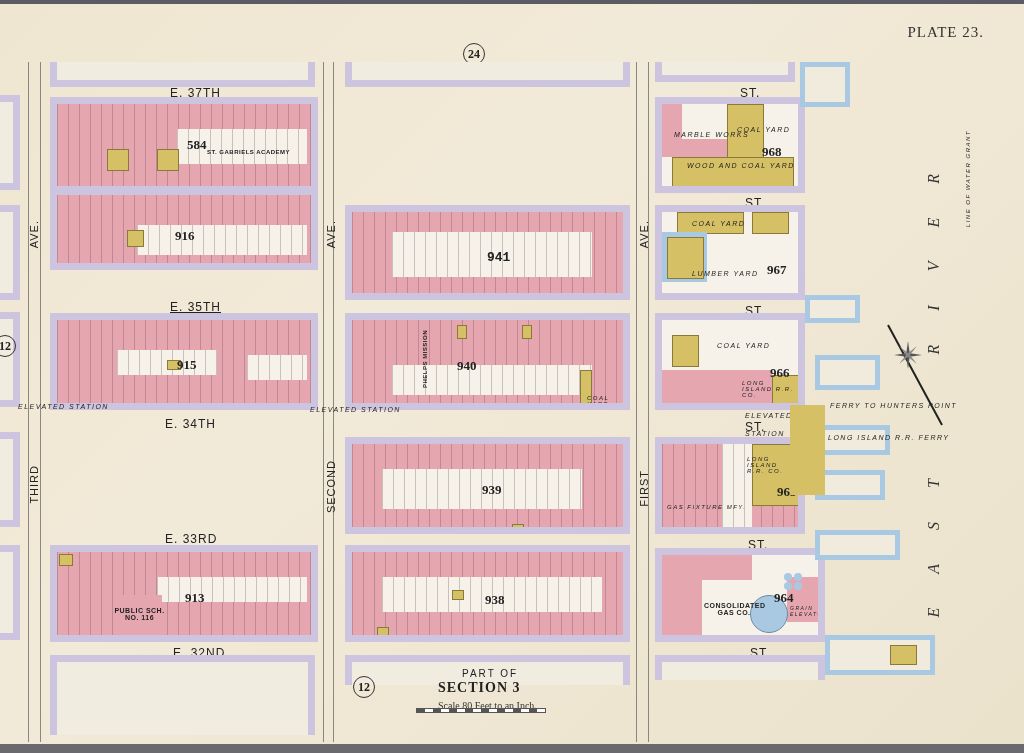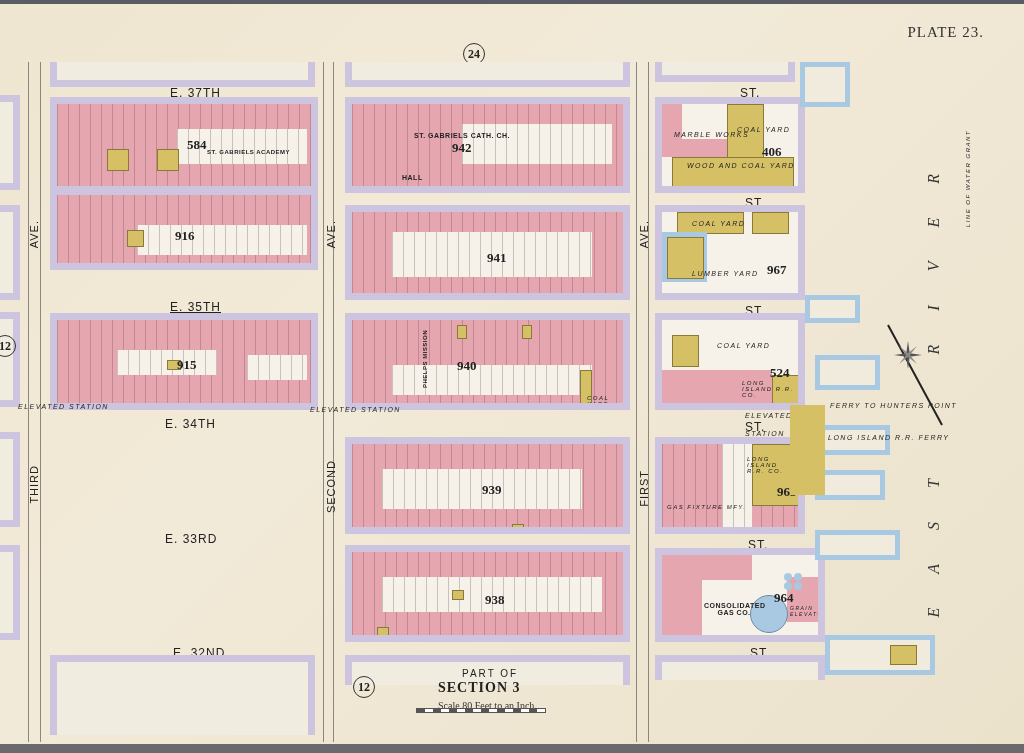--- a/index.html
+++ b/index.html
@@ -85,49 +85,42 @@
   <div class="stname" style="left:750px;top:646px;">ST.</div>
 
   <div class="abs block" style="left:50px;top:97px;width:268px;height:96px;">
     <div class="block-inner"></div>
     <div class="white-core" style="left:120px;top:25px;width:130px;height:35px;"></div>
     <div class="yellow" style="left:50px;top:45px;width:20px;height:20px;"></div>
     <div class="yellow" style="left:100px;top:45px;width:20px;height:20px;"></div>
     <div class="block-num" style="left:130px;top:33px;">584</div>
     <div class="label" style="left:150px;top:45px;font-size:6px;">ST. GABRIELS ACADEMY</div>
   </div>
-  <div class="abs block" style="left:345px;top:97px;width:285px;height:96px;">
-    <div class="block-inner"></div>
-    <div class="white-core" style="left:110px;top:20px;width:150px;height:40px;"></div>
-    <div class="block-num" style="left:100px;top:36px;">942</div>
-    <div class="label" style="left:62px;top:28px;">ST. GABRIELS CATH. CH.</div>
-    <div class="label" style="left:50px;top:70px;">HALL</div>
-  </div>
   <div class="abs block" style="left:655px;top:97px;width:150px;height:96px;">
     <div class="abs" style="inset:0;background:#f6f2ea;"></div>
     <div class="abs" style="left:0;top:0;width:20px;height:50px;background:#e5a6b0;"></div>
     <div class="abs" style="left:0;top:35px;width:65px;height:18px;background:#e5a6b0;"></div>
     <div class="yellow" style="left:65px;top:0;width:35px;height:82px;"></div>
     <div class="yellow" style="left:10px;top:53px;width:120px;height:29px;"></div>
-    <div class="block-num" style="left:100px;top:40px;">406</div>
+    <div class="block-num" style="left:100px;top:40px;">968</div>
     <div class="label-i" style="left:12px;top:27px;">MARBLE WORKS</div>
     <div class="label-i" style="left:75px;top:22px;">COAL YARD</div>
     <div class="label-i" style="left:25px;top:58px;">WOOD AND COAL YARD</div>
   </div>
 
   <div class="abs block" style="left:50px;top:188px;width:268px;height:82px;">
     <div class="block-inner"></div>
     <div class="white-core" style="left:80px;top:30px;width:170px;height:30px;"></div>
     <div class="yellow" style="left:70px;top:35px;width:15px;height:15px;"></div>
     <div class="block-num" style="left:118px;top:33px;">916</div>
   </div>
   <div class="abs block" style="left:345px;top:205px;width:285px;height:95px;">
     <div class="block-inner"></div>
     <div class="white-core" style="left:40px;top:20px;width:200px;height:45px;"></div>
-    <div class="block-num" style="left:135px;top:38px;">941</div>
+    <div class="block-num" style="left:135px;top:38px;font-family:Liberation Mono, monospace;">941</div>
   </div>
   <div class="abs block" style="left:655px;top:205px;width:150px;height:95px;">
     <div class="abs" style="inset:0;background:#f6f2ea;"></div>
     <div class="yellow" style="left:15px;top:0;width:65px;height:20px;"></div>
     <div class="yellow" style="left:90px;top:0;width:35px;height:20px;"></div>
     <div class="blue" style="left:0;top:20px;width:45px;height:50px;"></div>
     <div class="yellow" style="left:5px;top:25px;width:35px;height:40px;"></div>
     <div class="block-num" style="left:105px;top:50px;font-family:Liberation Serif, serif;">967</div>
     <div class="label-i" style="left:30px;top:8px;">COAL YARD</div>
     <div class="label-i" style="left:30px;top:58px;">LUMBER YARD</div>
@@ -148,21 +141,21 @@
     <div class="yellow" style="left:228px;top:50px;width:10px;height:35px;"></div>
     <div class="block-num" style="left:105px;top:38px;">940</div>
     <div class="label" style="left:70px;top:10px;writing-mode:vertical-rl;transform:rotate(180deg);font-size:6px;">PHELPS MISSION</div>
     <div class="label-i" style="left:235px;top:75px;font-size:6px;">COAL YARD</div>
   </div>
   <div class="abs block" style="left:655px;top:313px;width:150px;height:97px;">
     <div class="abs" style="inset:0;background:#f6f2ea;"></div>
     <div class="abs" style="left:0;top:50px;width:110px;height:47px;background:#e5a6b0;"></div>
     <div class="yellow" style="left:10px;top:15px;width:25px;height:30px;"></div>
     <div class="yellow" style="left:110px;top:55px;width:25px;height:35px;"></div>
-    <div class="block-num" style="left:108px;top:45px;">524</div>
+    <div class="block-num" style="left:108px;top:45px;">966</div>
     <div class="label-i" style="left:55px;top:22px;">COAL YARD</div>
     <div class="label-i" style="left:80px;top:60px;font-size:6px;">LONG ISLAND R.R. CO.</div>
   </div>
 
   <div class="label-i" style="left:18px;top:403px;">ELEVATED STATION</div>
   <div class="label-i" style="left:310px;top:406px;">ELEVATED STATION</div>
   <div class="label-i" style="left:745px;top:412px;">ELEVATED</div>
   <div class="label-i" style="left:745px;top:430px;">STATION</div>
 
   <div class="abs block" style="left:345px;top:437px;width:285px;height:97px;">
@@ -173,20 +166,28 @@
   </div>
   <div class="abs block" style="left:655px;top:437px;width:150px;height:97px;">
     <div class="block-inner"></div>
     <div class="white-core" style="left:60px;top:0;width:30px;height:90px;"></div>
     <div class="yellow" style="left:90px;top:0;width:45px;height:60px;"></div>
     <div class="block-num" style="left:115px;top:40px;">965</div>
     <div class="label-i" style="left:85px;top:12px;font-size:6px;">LONG ISLAND R.R. CO.</div>
     <div class="label-i" style="left:5px;top:60px;font-size:6px;">GAS FIXTURE MFY.</div>
   </div>
 
+  <div class="abs block" style="left:50px;top:545px;width:268px;height:97px;">
+    <div class="block-inner"></div>
+    <div class="white-core" style="left:100px;top:25px;width:150px;height:25px;"></div>
+    <div class="abs" style="left:60px;top:43px;width:45px;height:40px;background:#e5a6b0;"></div>
+    <div class="yellow" style="left:2px;top:2px;width:12px;height:10px;"></div>
+    <div class="block-num" style="left:128px;top:38px;">913</div>
+    <div class="label" style="left:55px;top:55px;width:55px;text-align:center;">PUBLIC SCH. NO. 116</div>
+  </div>
   <div class="abs block" style="left:345px;top:545px;width:285px;height:97px;">
     <div class="block-inner"></div>
     <div class="white-core" style="left:30px;top:25px;width:220px;height:35px;"></div>
     <div class="yellow" style="left:100px;top:38px;width:10px;height:8px;"></div>
     <div class="yellow" style="left:25px;top:75px;width:10px;height:8px;"></div>
     <div class="block-num" style="left:133px;top:40px;">938</div>
   </div>
   <div class="abs block" style="left:655px;top:548px;width:170px;height:94px;">
     <div class="abs" style="inset:0;background:#f6f2ea;"></div>
     <div class="abs" style="left:0;top:0;width:40px;height:80px;background:#e5a6b0;"></div>

